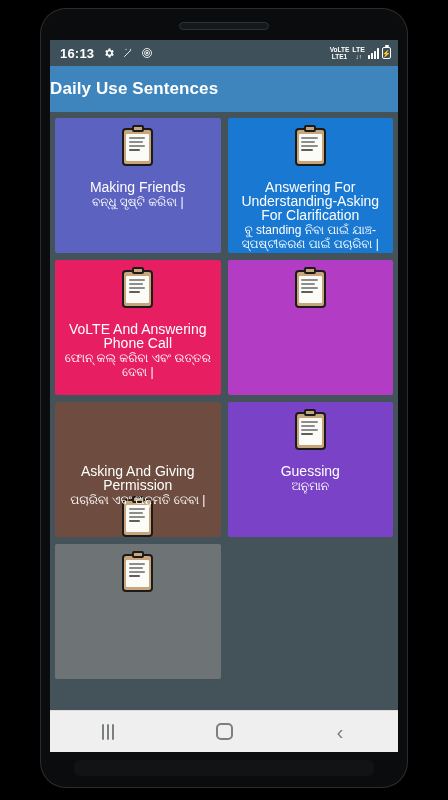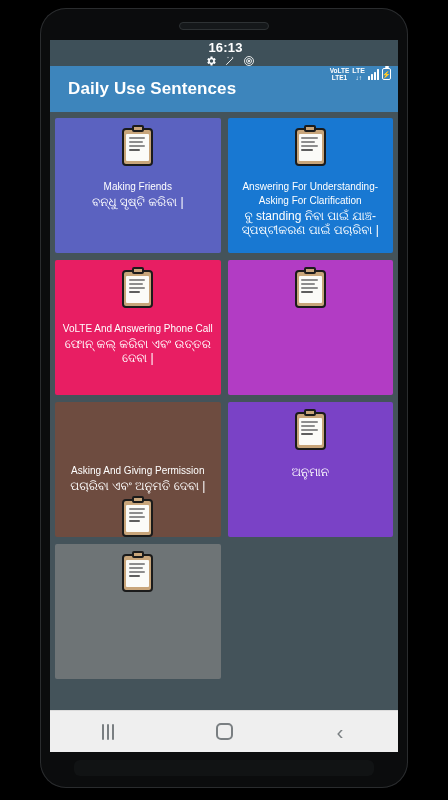--- a/index.html
+++ b/index.html
@@ -47,21 +47,20 @@
   }
 
   
   .status-bar {
     height: 26px;
     background: #3e5059;
     display: flex;
     align-items: center;
     padding: 0 7px 0 10px;
     color: #ffffff;
-    flex-direction: column;
   }
   .status-clock {
     font-size: 13px;
     font-weight: bold;
     letter-spacing: .2px;
   }
   .status-left-icons {
     display: flex;
     align-items: center;
     gap: 7px;
@@ -105,21 +104,20 @@
     width: 4px; height: 1.6px; background: #fff; border-radius: 1px;
   }
   .battery .bolt { font-size: 7px; color: #fff; line-height: 1; }
 
   
   .app-bar {
     height: 46px;
     background: #3d85bc;
     display: flex;
     align-items: center;
-    padding-left: 18px;
   }
   .app-title {
     color: #ffffff;
     font-size: 17px;
     font-weight: bold;
     letter-spacing: .1px;
   }
 
   
   .tile-grid {
@@ -141,21 +139,21 @@
     position: relative;
   }
   .tile-texts {
     position: absolute;
     left: 5px; right: 5px;
     top: 62px;
     text-align: center;
   }
   .tile-title {
     color: #ffffff;
-    font-size: 10px;
+    font-size: 14px;
     line-height: 14px;
     font-weight: normal;
   }
   .tile-sub {
     color: #ffffff;
     font-size: 12px;
     line-height: 14px;
     margin-top: 1px;
   }
 
@@ -372,20 +370,21 @@
             <div class="cb-body"></div>
             <div class="cb-paper">
               <i></i>
               <i></i>
               <i></i>
               <i></i>
             </div>
             <div class="cb-clip"></div>
           </div>
           <div class="tile-texts">
+            <div class="tile-title">Guessing</div>
             <div class="tile-sub">ଅନୁମାନ</div>
           </div>
         </div>
         <div class="tile" style="background: rgb(110, 116, 118);">
           <div class="clipboard">
             <div class="cb-body"></div>
             <div class="cb-paper">
               <i></i>
               <i></i>
               <i></i>

